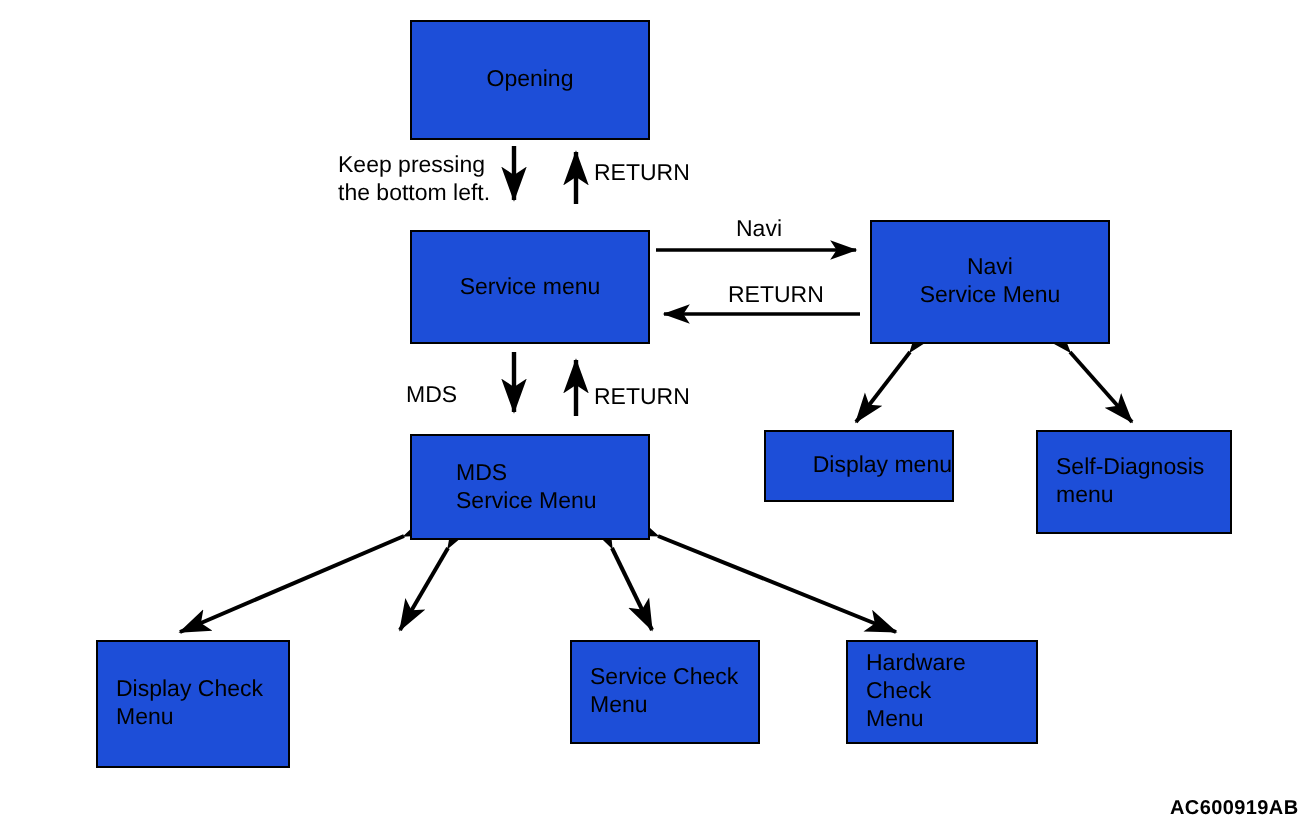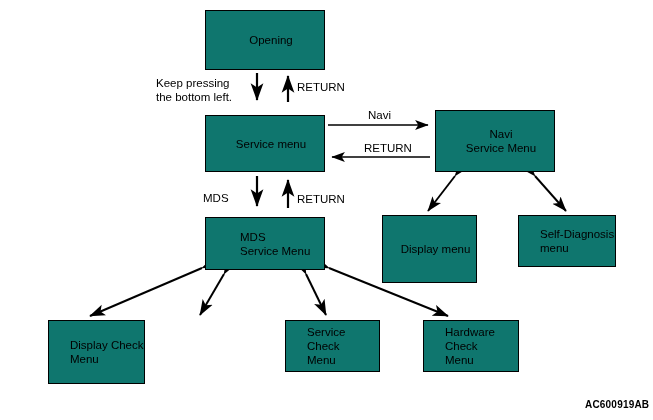--- a/index.html
+++ b/index.html
@@ -15,25 +15,24 @@
     position: relative;
     width: 653px;
     height: 420px;
     background: #ffffff;
     overflow: hidden;
   }
   .box {
     position: absolute;
     box-sizing: border-box;
     border: 1.6px solid #000000;
-    background: #0f766e;
+    background: #1d4ed8;
     display: flex;
     align-items: center;
     z-index: 3;
-    padding-left: 12px;
   }
   .box .box-label {
     font-size: 11.5px;
     line-height: 14px;
     white-space: pre-line;
     color: #000000;
   }
   .box.center-text {
     justify-content: center;
     text-align: center;
@@ -117,21 +116,21 @@
 
   <div class="box center-text" style="left:205px; top:115px; width:120px; height:57px;">
     <span class="box-label">Service menu</span>
   </div>
 
   <div class="box center-text" style="left:435px; top:110px; width:120px; height:62px;">
     <span class="box-label">Navi
 Service Menu</span>
   </div>
 
-  <div class="box center-text" style="left:382px; top:215px; width:95px; height:68px;">
+  <div class="box center-text" style="left:382px; top:215px; width:95px; height:36px;justify-content:flex-end;">
     <span class="box-label">Display menu</span>
   </div>
 
   <div class="box left-text" style="left:518px; top:215px; width:98px; height:52px;">
     <span class="box-label">Self-Diagnosis
 menu</span>
   </div>
 
   <div class="box left-text" style="left:205px; top:217px; width:120px; height:53px;">
     <span class="box-label" style="padding-left:22px;">MDS
@@ -147,21 +146,21 @@
   <div class="box left-text" style="left:285px; top:320px; width:95px; height:52px;">
     <span class="box-label">Service Check
 Menu</span>
   </div>
 
   <div class="box left-text" style="left:423px; top:320px; width:96px; height:52px;">
     <span class="box-label">Hardware Check
 Menu</span>
   </div>
 
-  <div class="edge-label" style="left:156px; top:76px;">Keep pressing
+  <div class="edge-label" style="left:169px; top:76px;">Keep pressing
 the bottom left.</div>
 
   <div class="edge-label" style="left:297px; top:80px;">RETURN</div>
 
   <div class="edge-label" style="left:368px; top:108px;">Navi</div>
 
   <div class="edge-label" style="left:364px; top:141px;">RETURN</div>
 
   <div class="edge-label" style="left:203px; top:191px;">MDS</div>
 

